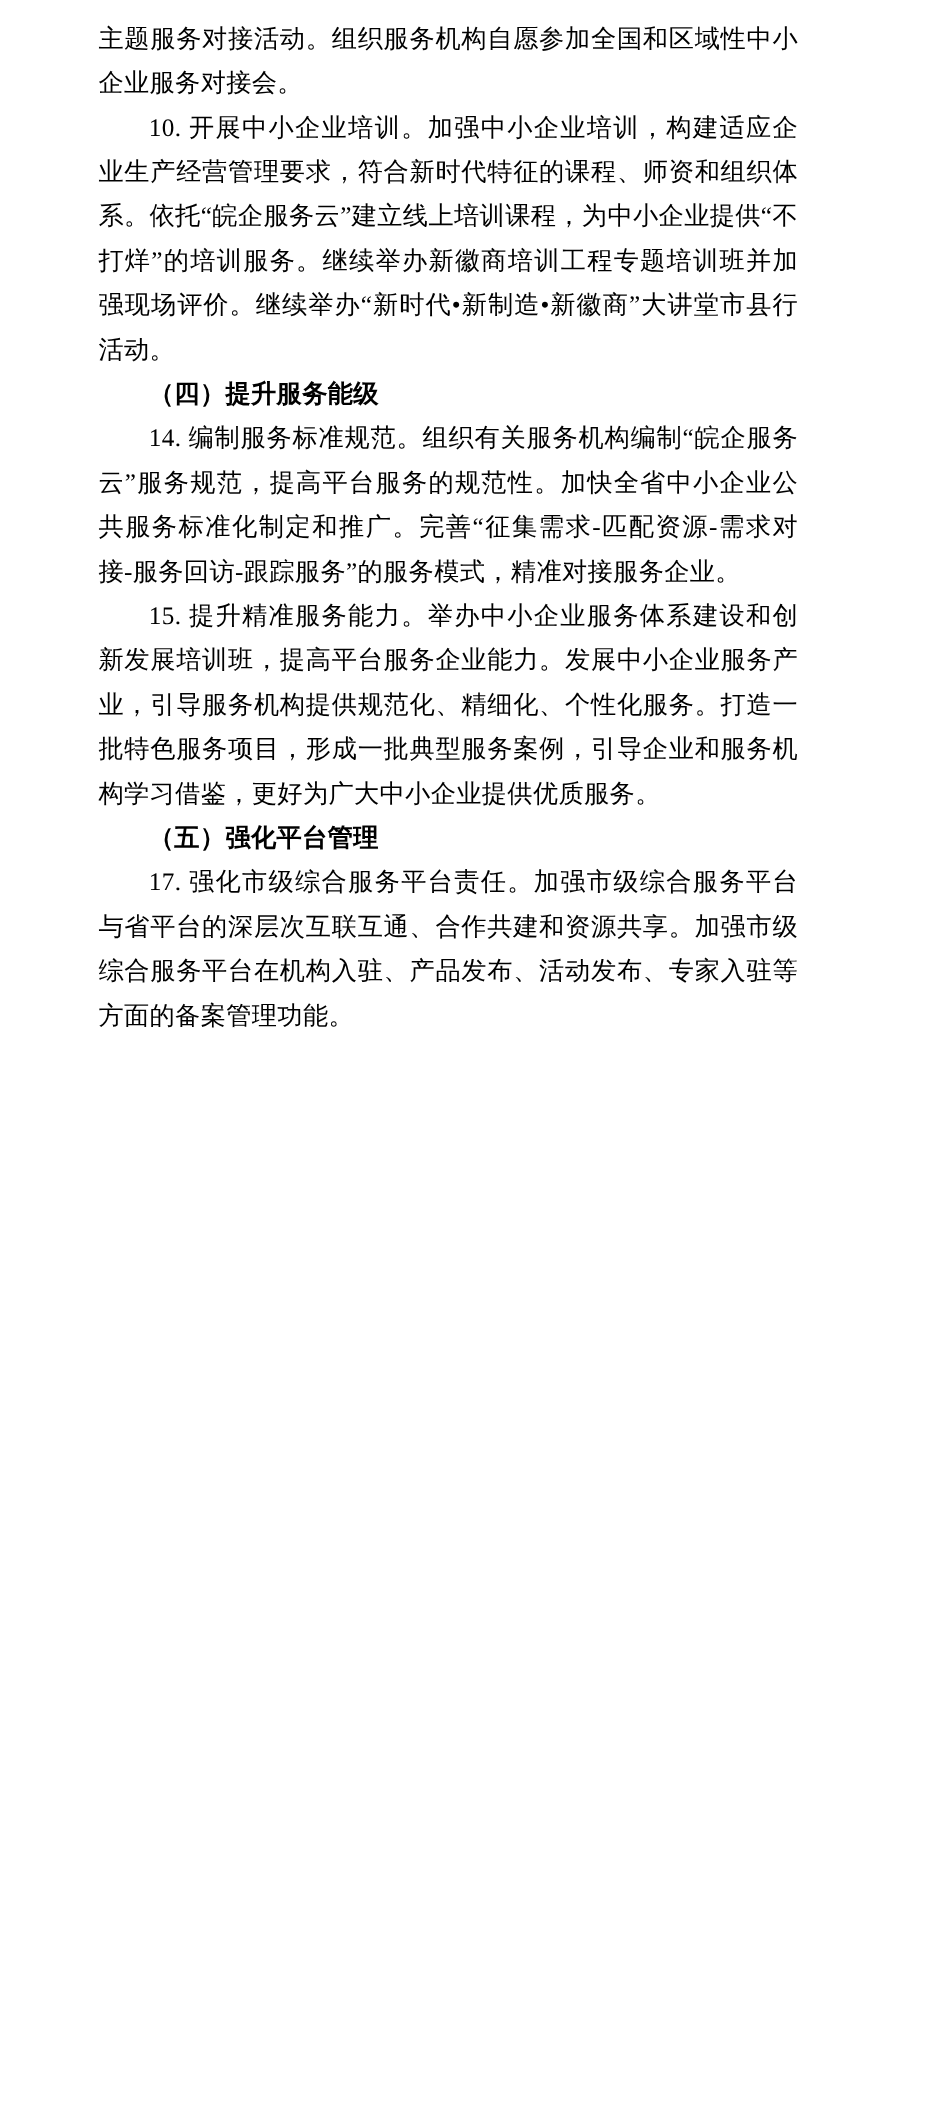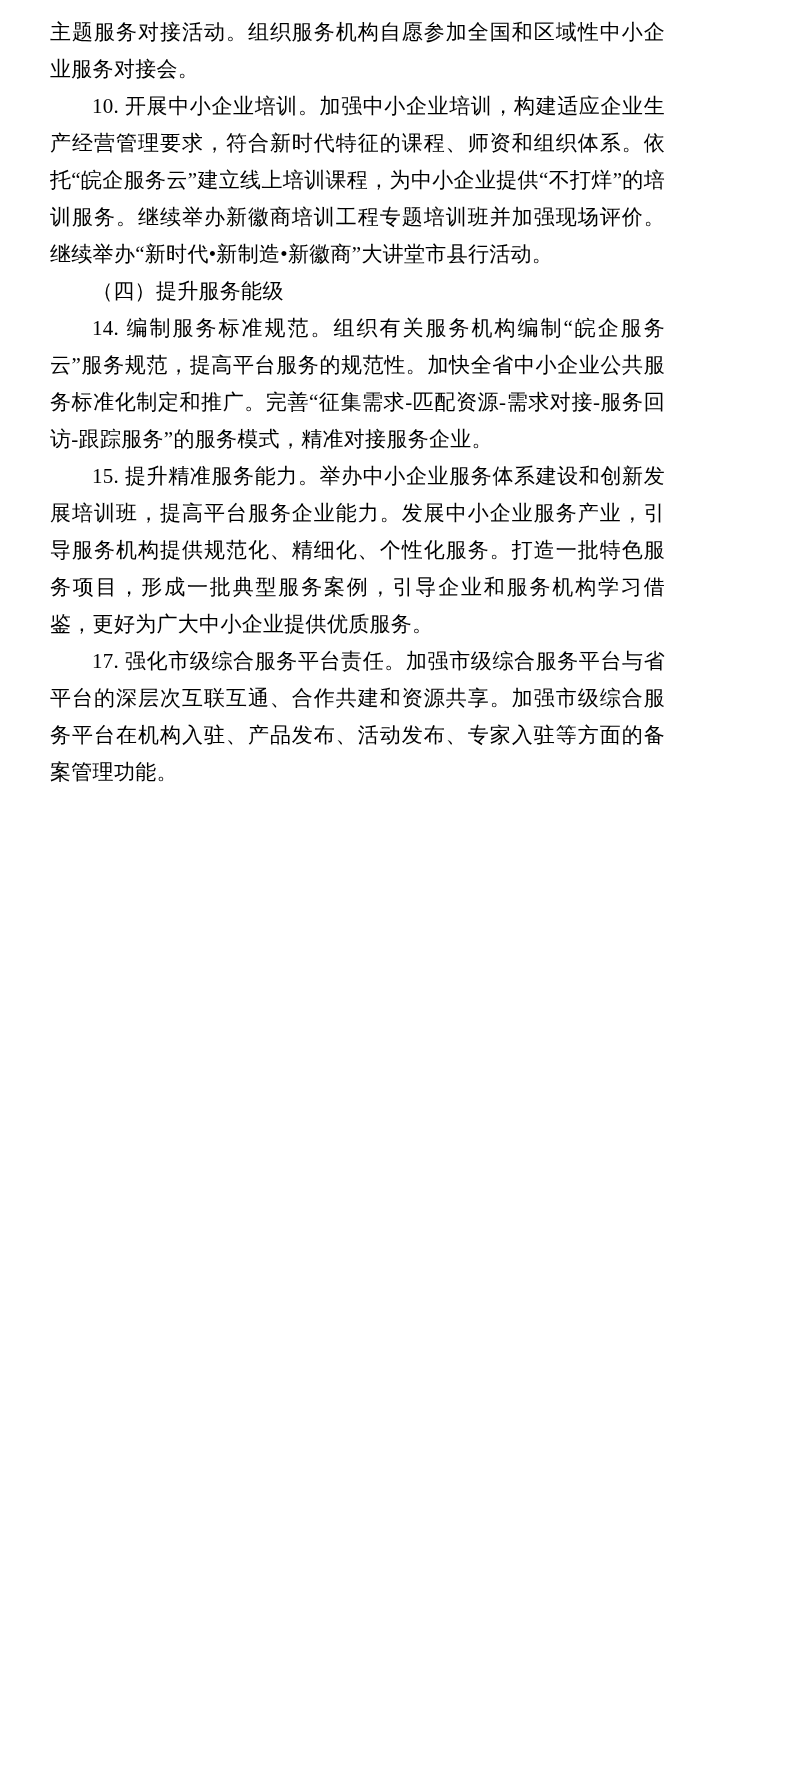--- a/index.html
+++ b/index.html
@@ -10,21 +10,21 @@
   body {
     width: 793px;
     height: 1768px;
     overflow: hidden;
   }
   .page {
     box-sizing: border-box;
     width: 786px;
     height: 1768px;
     background: #ffffff;
-    padding: 14px 121px 0 50px;
+    padding: 14px 121px 0 82px;
   }
   .para {
     margin: 0;
     padding: 0;
     font-family: "Liberation Serif", "DejaVu Serif", serif;
     font-size: 21px;
     line-height: 37px;
     color: #000000;
     text-align: justify;
     text-justify: inter-ideograph;
@@ -32,28 +32,29 @@
     letter-spacing: 0.3px;
     word-break: break-all;
   }
   .para.continuation {
     text-indent: 0;
   }
   .para .lead {
     font-weight: 400;
   }
   .para.heading .lead {
-    font-weight: 400;
+    font-weight: 700;
   }
 </style>
 </head>
 <body>
 
 <div class="page">
   <div class="content" id="doc-content">
       <p class="para continuation"><span>主题服务对接活动。组织服务机构自愿参加全国和区域性中小企业服务对接会。</span></p>
       <p class="para body"><span class="lead">10. 开展中小企业培训。</span><span>加强中小企业培训，构建适应企业生产经营管理要求，符合新时代特征的课程、师资和组织体系。依托“皖企服务云”建立线上培训课程，为中小企业提供“不打烊”的培训服务。继续举办新徽商培训工程专题培训班并加强现场评价。继续举办“新时代•新制造•新徽商”大讲堂市县行活动。</span></p>
       <p class="para heading"><span class="lead">（四）提升服务能级</span></p>
       <p class="para body"><span class="lead">14. 编制服务标准规范。</span><span>组织有关服务机构编制“皖企服务云”服务规范，提高平台服务的规范性。加快全省中小企业公共服务标准化制定和推广。完善“征集需求-匹配资源-需求对接-服务回访-跟踪服务”的服务模式，精准对接服务企业。</span></p>
       <p class="para body"><span class="lead">15. 提升精准服务能力。</span><span>举办中小企业服务体系建设和创新发展培训班，提高平台服务企业能力。发展中小企业服务产业，引导服务机构提供规范化、精细化、个性化服务。打造一批特色服务项目，形成一批典型服务案例，引导企业和服务机构学习借鉴，更好为广大中小企业提供优质服务。</span></p>
+      <p class="para heading"><span class="lead">（五）强化平台管理</span></p>
       <p class="para body"><span class="lead">17. 强化市级综合服务平台责任。</span><span>加强市级综合服务平台与省平台的深层次互联互通、合作共建和资源共享。加强市级综合服务平台在机构入驻、产品发布、活动发布、专家入驻等方面的备案管理功能。</span></p>
     </div>
 </div>
 
 </body></html>

